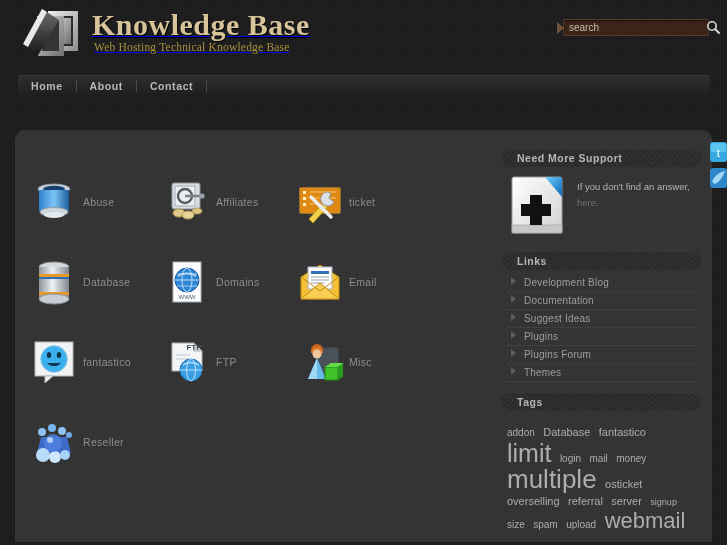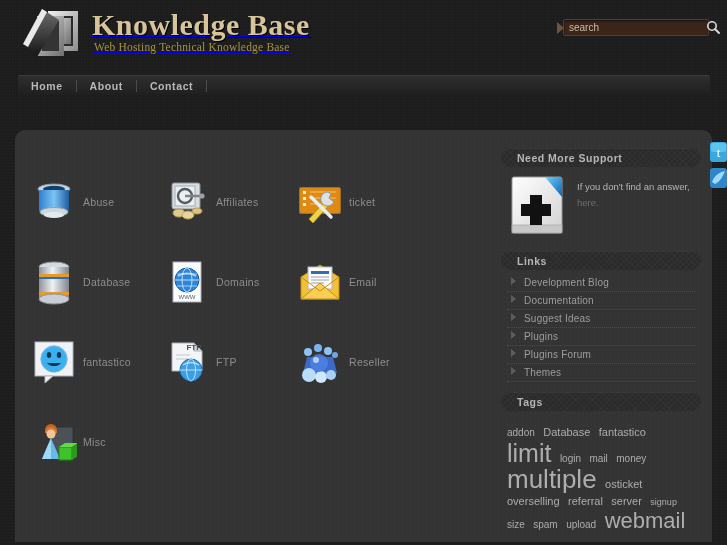--- a/index.html
+++ b/index.html
@@ -416,46 +416,46 @@
         <line x1="12" y1="20" x2="24" y2="20" stroke="#c2c8ce"></line>
         <circle cx="27" cy="31" r="11" fill="#3aa0e6" stroke="#1d6fb5"></circle>
         <ellipse cx="27" cy="31" rx="4.5" ry="11" fill="none" stroke="#cbe7fb" stroke-width=".9"></ellipse>
         <line x1="16" y1="31" x2="38" y2="31" stroke="#cbe7fb" stroke-width=".9"></line>
         <path d="M19 26 a14 14 0 0 1 16 0" fill="none" stroke="#eaf5fe" stroke-width="1.4" opacity=".7"></path>
               </svg></span>
             <span class="cat-label">FTP</span>
           </a>
           <a class="cat-item" href="#">
             <span class="cat-ico"><svg width="46" height="46" viewBox="0 0 46 46">
+                <rect x="20" y="8" width="22" height="30" fill="#4a5157" stroke="#2e3439"></rect>
+        <circle cx="20" cy="11" r="6" fill="#c9621d"></circle>
+        <path d="M14 14 a6 6 0 0 1 12 0 z" fill="#dd7a2b"></path>
+        <circle cx="20" cy="15" r="4.5" fill="#f0c79b"></circle>
+        <path d="M11 40 L20 19 L29 40 z" fill="#67b9e8"></path>
+        <path d="M11 40 L20 19 L20 40 z" fill="#9ed8f6"></path>
+        <rect x="28" y="28" width="13" height="13" fill="#3fc22a" stroke="#1f8714"></rect>
+        <polygon points="28,28 34,24 47,24 41,28" fill="#63da4a"></polygon>
+        <polygon points="41,28 47,24 47,37 41,41" fill="#2a9a1c"></polygon>
+              </svg></span>
+            <span class="cat-label">Misc</span>
+          </a>
+          <a class="cat-item" href="#">
+            <span class="cat-ico"><svg width="46" height="46" viewBox="0 0 46 46">
                 <path d="M10 18 h26 l4 16 h-34 z" fill="#3f6fd8" opacity=".9"></path>
         <circle cx="11" cy="13" r="4" fill="#8fc2f4"></circle>
         <circle cx="21" cy="9" r="4" fill="#7ab4ef"></circle>
         <circle cx="31" cy="12" r="4" fill="#8fc2f4"></circle>
         <circle cx="38" cy="16" r="3" fill="#6fa8ea"></circle>
         <circle cx="12" cy="36" r="7" fill="#b9dcf8"></circle>
         <circle cx="24" cy="38" r="6" fill="#cfe8fb"></circle>
         <circle cx="34" cy="36" r="5" fill="#a6d2f5"></circle>
         <circle cx="22" cy="24" r="9" fill="#4f83e3" opacity=".85"></circle>
         <circle cx="19" cy="21" r="3" fill="#cfe3fb" opacity=".8"></circle>
               </svg></span>
             <span class="cat-label">Reseller</span>
-          </a>
-          <a class="cat-item" href="#">
-            <span class="cat-ico"><svg width="46" height="46" viewBox="0 0 46 46">
-                <rect x="20" y="8" width="22" height="30" fill="#4a5157" stroke="#2e3439"></rect>
-        <circle cx="20" cy="11" r="6" fill="#c9621d"></circle>
-        <path d="M14 14 a6 6 0 0 1 12 0 z" fill="#dd7a2b"></path>
-        <circle cx="20" cy="15" r="4.5" fill="#f0c79b"></circle>
-        <path d="M11 40 L20 19 L29 40 z" fill="#67b9e8"></path>
-        <path d="M11 40 L20 19 L20 40 z" fill="#9ed8f6"></path>
-        <rect x="28" y="28" width="13" height="13" fill="#3fc22a" stroke="#1f8714"></rect>
-        <polygon points="28,28 34,24 47,24 41,28" fill="#63da4a"></polygon>
-        <polygon points="41,28 47,24 47,37 41,41" fill="#2a9a1c"></polygon>
-              </svg></span>
-            <span class="cat-label">Misc</span>
           </a>
         </div>
   </div>
 
   <div class="sidebar">
 
     <div class="widget">
       <div class="widget-head">
         <span>Need More Support</span>
       </div>

